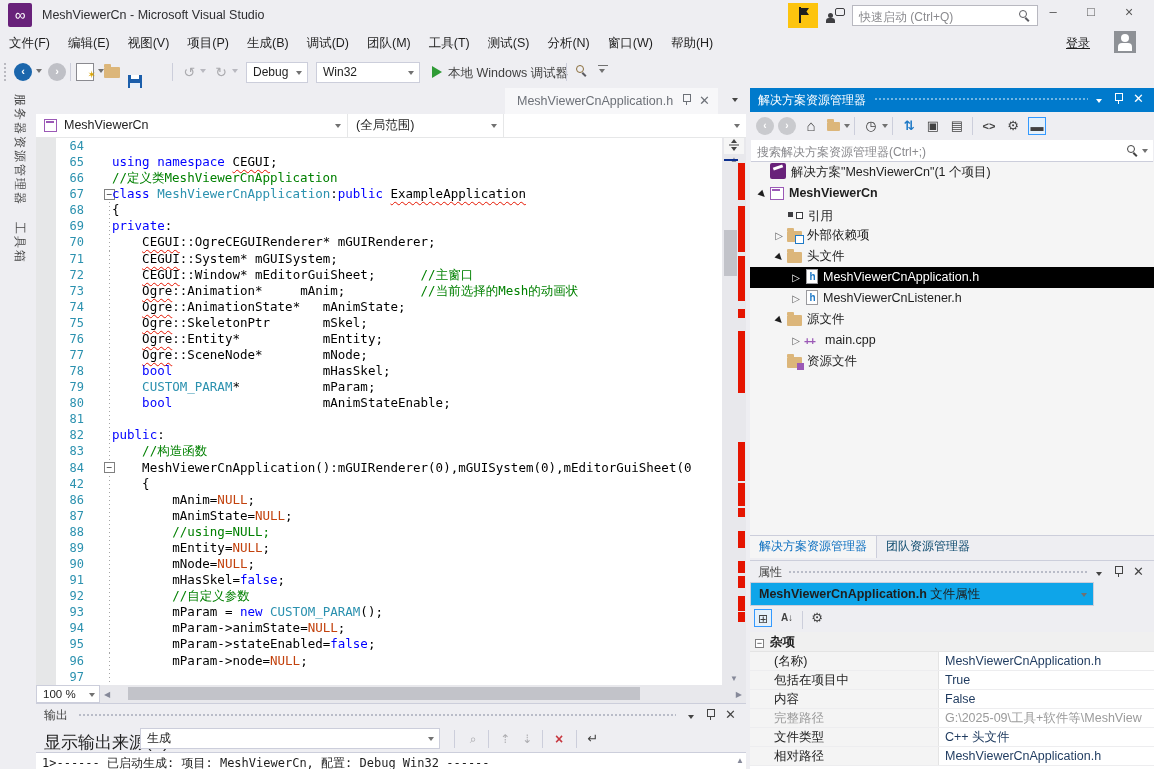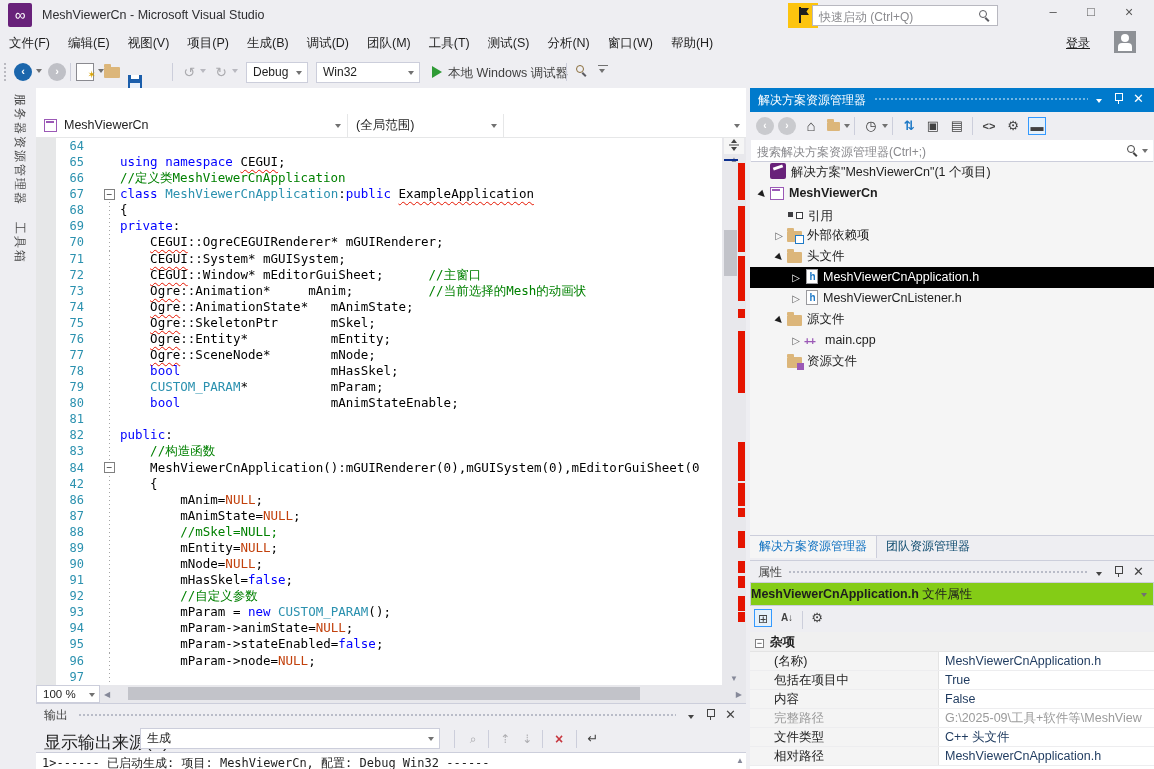--- a/index.html
+++ b/index.html
@@ -10,21 +10,21 @@
 
   
   #titlebar{left:0;top:0;width:1154px;height:30px;background:#EEEEF2;}
   #vs-logo{left:8px;top:3px;width:24px;height:24px;background:#68217A;color:#fff;text-align:center;line-height:24px;font-size:15px;border-radius:2px;}
   #win-title{left:42px;top:8px;color:#2D2D30;font-size:12.5px;}
   #flag-btn{left:788px;top:3px;width:30px;height:25px;background:#FDC40E;text-align:center;}
   #feedback{left:826px;top:7px;width:20px;height:16px;}
   .fb-head{position:absolute;left:2px;top:6px;width:5px;height:5px;border-radius:50%;background:#3E3E42;}
   .fb-body{position:absolute;left:0;top:11px;width:9px;height:5px;border-radius:3px 3px 0 0;background:#3E3E42;}
   .fb-bubble{position:absolute;left:9px;top:1px;width:10px;height:8px;border:1.5px solid #3E3E42;border-radius:2px;}
-  #quick-launch{left:812px;top:5px;width:186px;height:21px;background:#fff;border:1px solid #B8B8C0;}
+  #quick-launch{left:852px;top:5px;width:186px;height:21px;background:#fff;border:1px solid #B8B8C0;}
   #quick-launch .ph{position:absolute;left:6px;top:3px;color:#8A8A8E;font-size:12px;}
   .mag{position:absolute;width:8px;height:8px;border:1.6px solid #5B5B61;border-radius:50%;}
   .mag::after{content:"";position:absolute;left:6px;top:6px;width:5px;height:1.6px;background:#5B5B61;transform:rotate(45deg);transform-origin:0 0;}
   #ql-mag{right:10px;top:4px;}
   .win-btn{top:0;width:30px;height:26px;text-align:center;line-height:24px;color:#565656;font-size:13px;}
   #btn-min{right:86px;} #btn-max{right:48px;} #btn-close{right:10px;font-size:14px;}
 
   
   #menubar{left:0;top:30px;width:1154px;height:26px;}
   .menu-item{display:inline-block;padding:5px 9px;font-size:12.5px;color:#1E1E1E;cursor:default;}
@@ -89,21 +89,21 @@
   .proj-icon::before{content:"";position:absolute;left:1px;top:1px;width:8px;height:2px;background:#9B59B6;}
 
   #codewrap{left:0;top:50px;width:710px;height:547px;background:#fff;overflow:hidden;}
   #bp-margin{left:0;top:0;width:20px;height:547px;background:#E6E7E8;}
   #gutter{left:20px;top:0;width:34px;height:547px;background:#fff;}
   .ln{height:16.09px;line-height:16.09px;text-align:right;padding-right:6px;color:#2B91AF;font-family:"DejaVu Sans Mono","Liberation Mono",monospace;font-size:12px;}
   #foldcol{left:66px;top:0;width:18px;height:547px;}
   .foldcell{position:relative;height:16.09px;}
   .foldbox{position:absolute;left:2px;top:2.5px;width:11px;height:11px;border:1px solid #808080;background:#fff;color:#1E1E1E;font-size:10px;line-height:9px;text-align:center;}
   .foldguide{position:absolute;left:7px;top:0;width:1px;height:100%;background-image:linear-gradient(#A5A5A5 30%,transparent 30%);background-size:1px 4px;}
-  #codelines{left:84px;top:0;width:602px;height:547px;overflow:hidden;}
+  #codelines{left:76px;top:0;width:602px;height:547px;overflow:hidden;}
   .cl{height:16.09px;line-height:16.09px;white-space:pre;font-family:"DejaVu Sans Mono","Liberation Mono",monospace;font-size:12.5px;color:#000;}
   .tk-k{color:#0000FF;} .tk-c{color:#008000;} .tk-t{color:#2B91AF;} .tk-m{color:#c2410c;}
   .tk-s{text-decoration:underline wavy #E51400 1px;text-underline-offset:2.5px;}
 
   
   #vscroll{left:686px;top:50px;width:24px;height:547px;background:#E8E8EC;}
   #vsplit{left:2px;top:0;width:20px;height:16px;background:#F6F6F6;text-align:center;}
   .sb-arrow{position:absolute;left:0;width:24px;text-align:center;color:#868999;font-size:8px;}
   #vs-up{top:17px;} #vs-down{bottom:2px;}
   #vthumb{left:2px;width:13px;background:#C2C3C9;position:absolute;}
@@ -173,21 +173,21 @@
   .i-file-h{background:#fff;border:1px solid #9A9A9E;width:12px;height:15px;margin-left:2px;}
   .i-file-h::before{content:"h";position:absolute;left:2.5px;top:1px;color:#1E79C6;font-weight:bold;font-size:10px;line-height:12px;}
   .i-file-cpp{margin-top:1px;}
   .i-file-cpp::before{content:"++";position:absolute;left:0;top:0;color:#9B59B6;font-weight:bold;font-size:11px;letter-spacing:-1px;}
   #se-tabs{position:absolute;left:0;top:447px;width:404px;height:22px;background:#EEEEF2;border-top:1px solid #CCCEDB;}
   .setab{display:inline-block;height:22px;line-height:21px;padding:0 9px;font-size:12px;color:#0c4a6e;}
   .setab.active{background:#F5F5F5;color:#0E70C0;border-right:1px solid #CCCEDB;}
 
   
   #pr-title{position:absolute;left:0;top:472px;width:404px;height:22px;border-top:1px solid #CCCEDB;}
-  #pr-object{position:absolute;left:0;top:494px;width:404px;height:24px;background:#84cc16;border:1px solid #CCCEDB;line-height:22px;font-size:12.5px;}
+  #pr-object{position:absolute;left:0;top:494px;width:344px;height:24px;background:#0ea5e9;border:1px solid #CCCEDB;line-height:22px;padding-left:8px;font-size:12.5px;}
   #pr-object .caret{right:6px;top:10px;}
   #pr-toolbar{position:absolute;left:0;top:518px;width:404px;height:26px;}
   #pr-grid{position:absolute;left:0;top:544px;width:404px;bottom:0;background:#fff;}
   #pr-cat{height:20px;background:#F0F0F0;line-height:20px;font-size:12.5px;border-bottom:1px solid #E4E4E4;}
   #pr-cat .cbox{display:inline-block;width:9px;height:9px;border:1px solid #808080;background:#fff;font-size:9px;line-height:7px;text-align:center;margin:0 6px 0 5px;color:#1E1E1E;}
   .prow{height:19px;line-height:19px;font-size:12.5px;display:flex;border-bottom:1px solid #EDEDEF;}
   .prow .pl{width:189px;background:#F4F4F4;padding-left:24px;border-right:1px solid #E4E4E4;overflow:hidden;}
   .prow .pv{flex:1;padding-left:6px;background:#fff;white-space:nowrap;overflow:hidden;color:#1E3A5F;}
   .prow.ro .pl,.prow.ro .pv{color:#9B9B9B;}
 
@@ -255,20 +255,26 @@
       <span class="caret"></span>
     </div>
 </div>
 
 <div id="left-strip" class="abs">
   <div class="vtab" style="top:6px;">服务器资源管理器</div>
   <div class="vtab" style="top:134px;">工具箱</div>
 </div>
 
 <div id="editor" class="abs">
+  <div id="tabrow" class="abs">
+    <div id="doc-tab">
+      <span>MeshViewerCnApplication.h</span><span class="pin"></span><span class="x">✕</span>
+    </div>
+    <div id="tab-chevron" class="caret" style="position:absolute;border-top-color:#444;"></div>
+  </div>
   <div id="navbar" class="abs">
     <div id="nav1" class="navsec">
       <span class="proj-icon"></span>
       <span>MeshViewerCn</span><span class="caret"></span>
     </div>
     <div id="nav2" class="navsec">
       <span>(全局范围)</span><span class="caret"></span>
     </div>
     <div id="nav3" class="navsec">
       <span></span><span class="caret"></span>
@@ -428,21 +434,21 @@
         <div class="cl"><span>    </span><span class="tk-k">bool</span><span>                    mHasSkel;</span></div>
         <div class="cl"><span>    </span><span class="tk-t">CUSTOM_PARAM</span><span>*           mParam;</span></div>
         <div class="cl"><span>    </span><span class="tk-k">bool</span><span>                    mAnimStateEnable;</span></div>
         <div class="cl"></div>
         <div class="cl"><span class="tk-k">public</span><span>:</span></div>
         <div class="cl"><span>    </span><span class="tk-c">//构造函数</span></div>
         <div class="cl"><span>    MeshViewerCnApplication():mGUIRenderer(0),mGUISystem(0),mEditorGuiSheet(0</span></div>
         <div class="cl"><span>    {</span></div>
         <div class="cl"><span>        mAnim=</span><span class="tk-m">NULL</span><span>;</span></div>
         <div class="cl"><span>        mAnimState=</span><span class="tk-m">NULL</span><span>;</span></div>
-        <div class="cl"><span>        </span><span class="tk-c">//mSkel=NULL;</span></div>
+        <div class="cl"><span>        </span><span class="tk-c">//using=NULL;</span></div>
         <div class="cl"><span>        mEntity=</span><span class="tk-m">NULL</span><span>;</span></div>
         <div class="cl"><span>        mNode=</span><span class="tk-m">NULL</span><span>;</span></div>
         <div class="cl"><span>        mHasSkel=</span><span class="tk-k">false</span><span>;</span></div>
         <div class="cl"><span>        </span><span class="tk-c">//自定义参数</span></div>
         <div class="cl"><span>        mParam = </span><span class="tk-k">new </span><span class="tk-t">CUSTOM_PARAM</span><span>();</span></div>
         <div class="cl"><span>        mParam-&gt;animState=</span><span class="tk-m">NULL</span><span>;</span></div>
         <div class="cl"><span>        mParam-&gt;stateEnabled=</span><span class="tk-k">false</span><span>;</span></div>
         <div class="cl"><span>        mParam-&gt;node=</span><span class="tk-m">NULL</span><span>;</span></div>
         <div class="cl"></div>
       </div>

